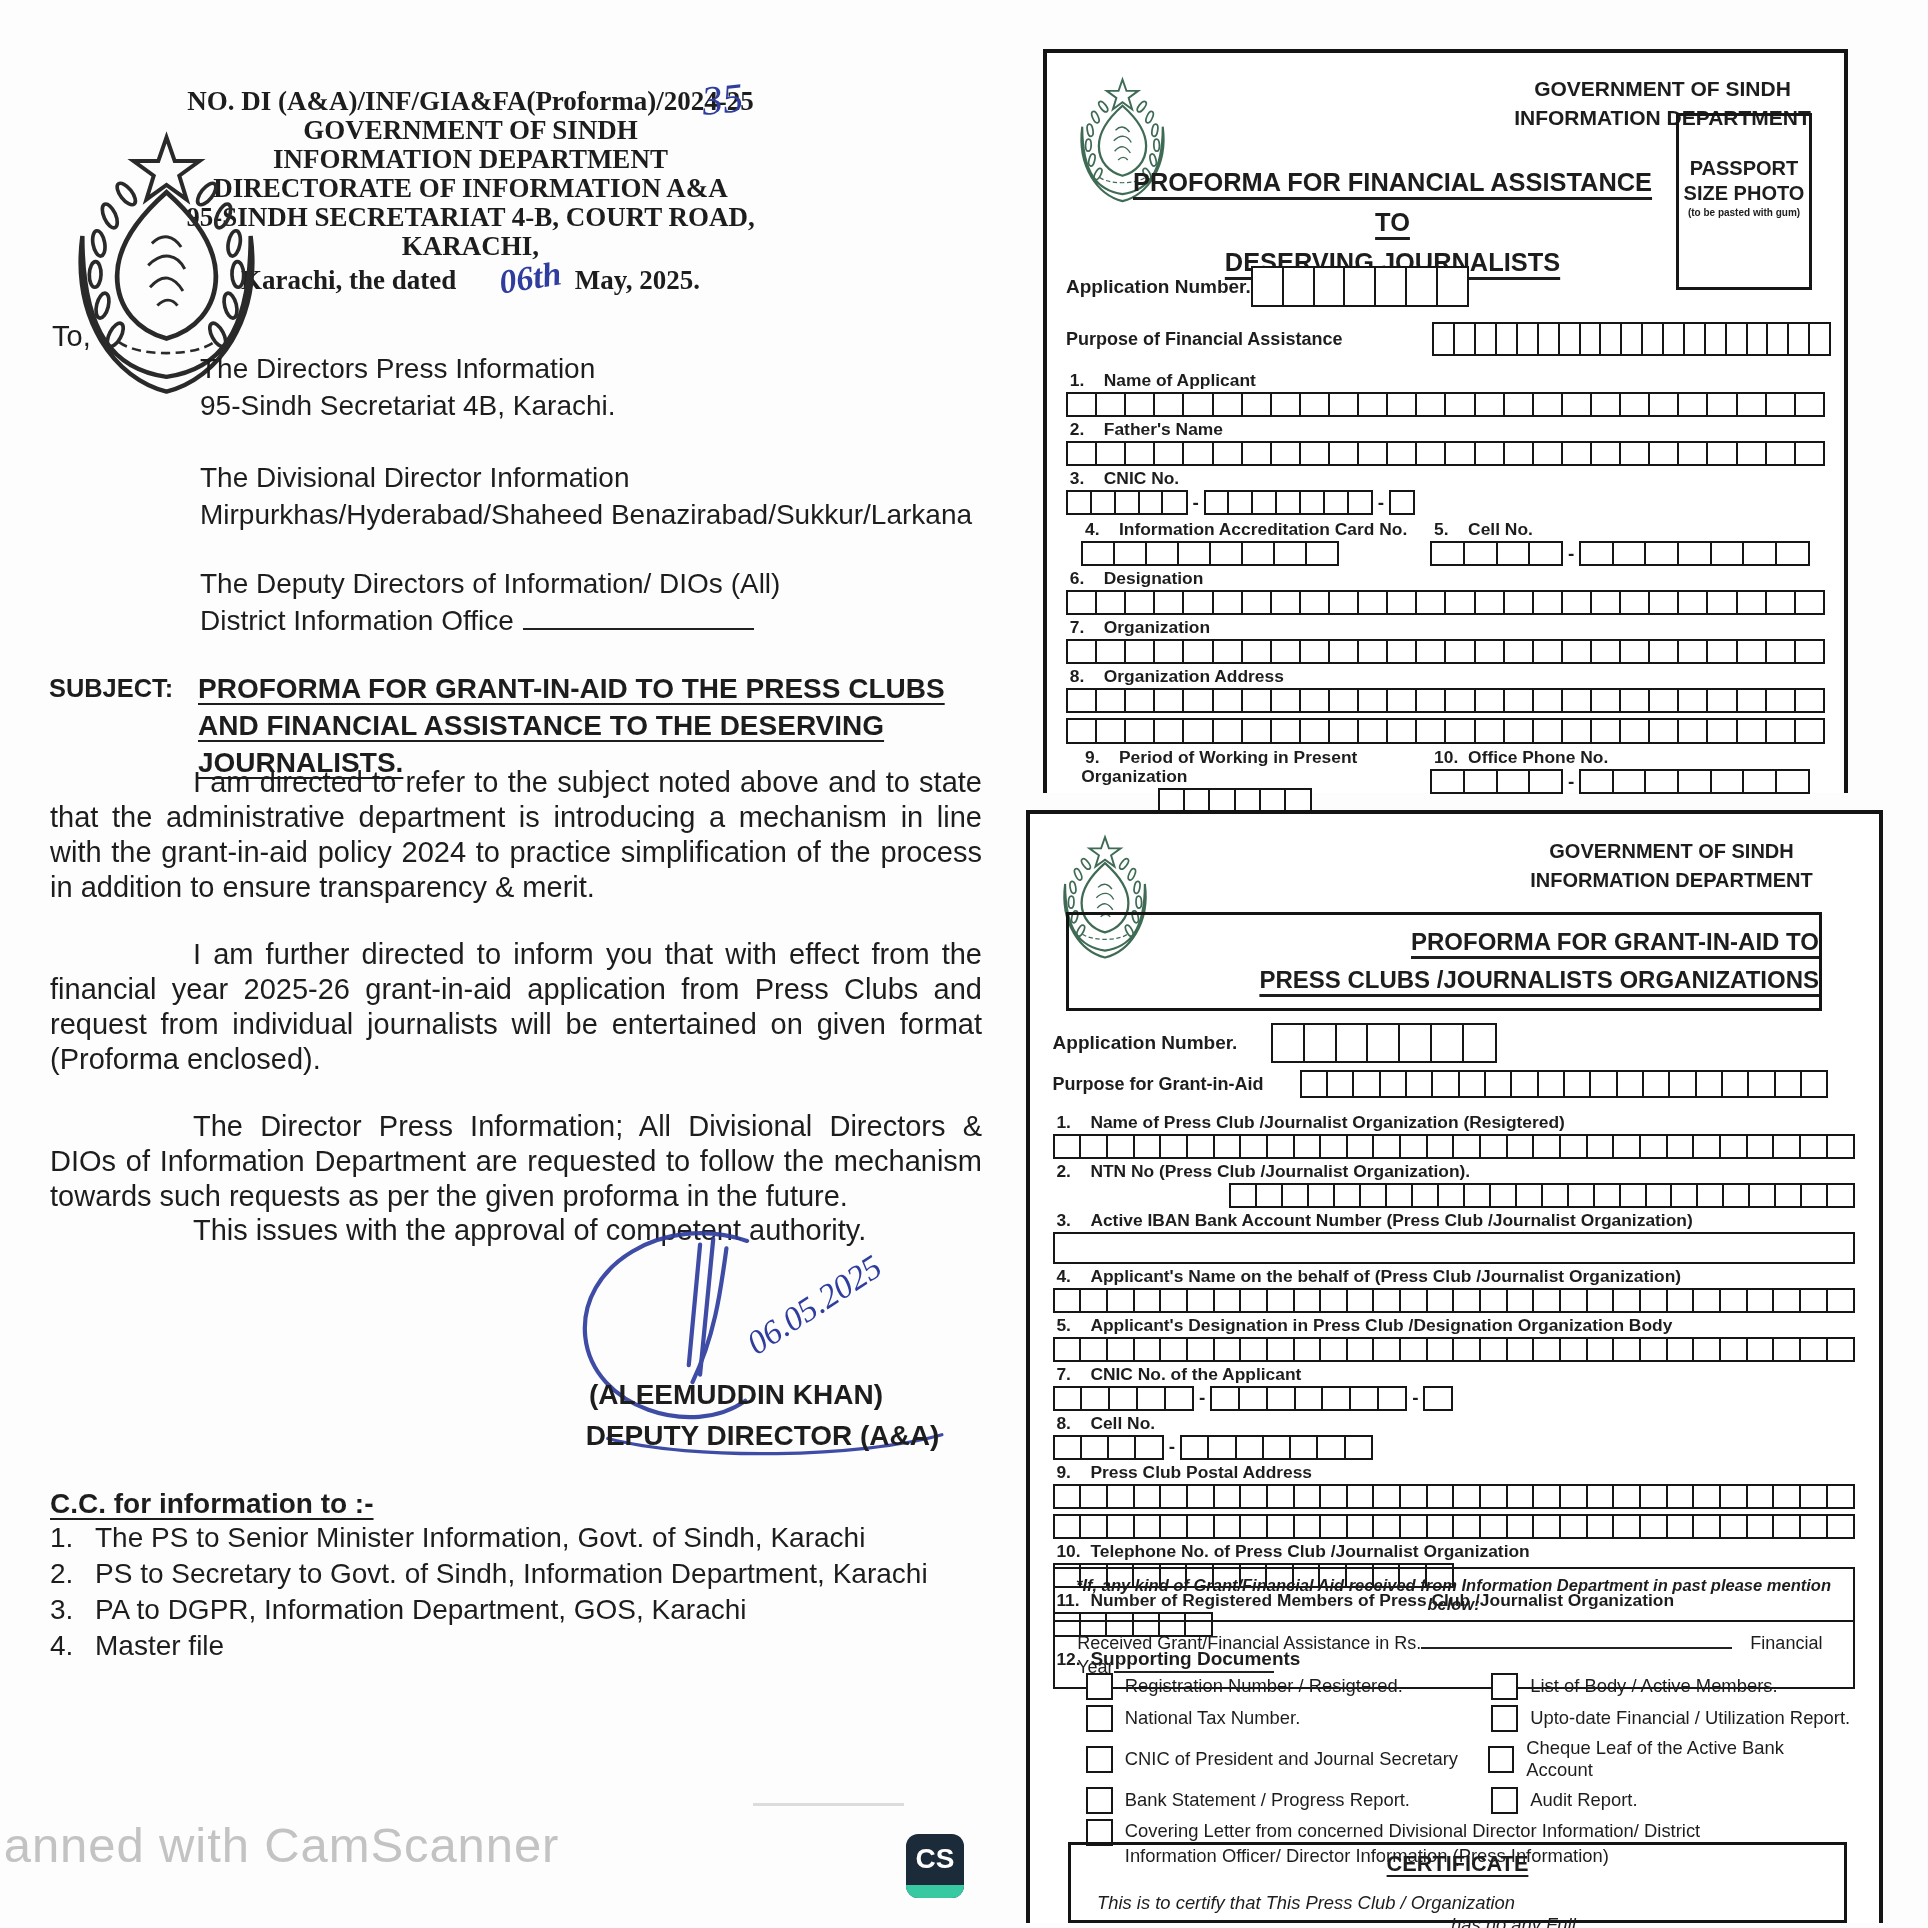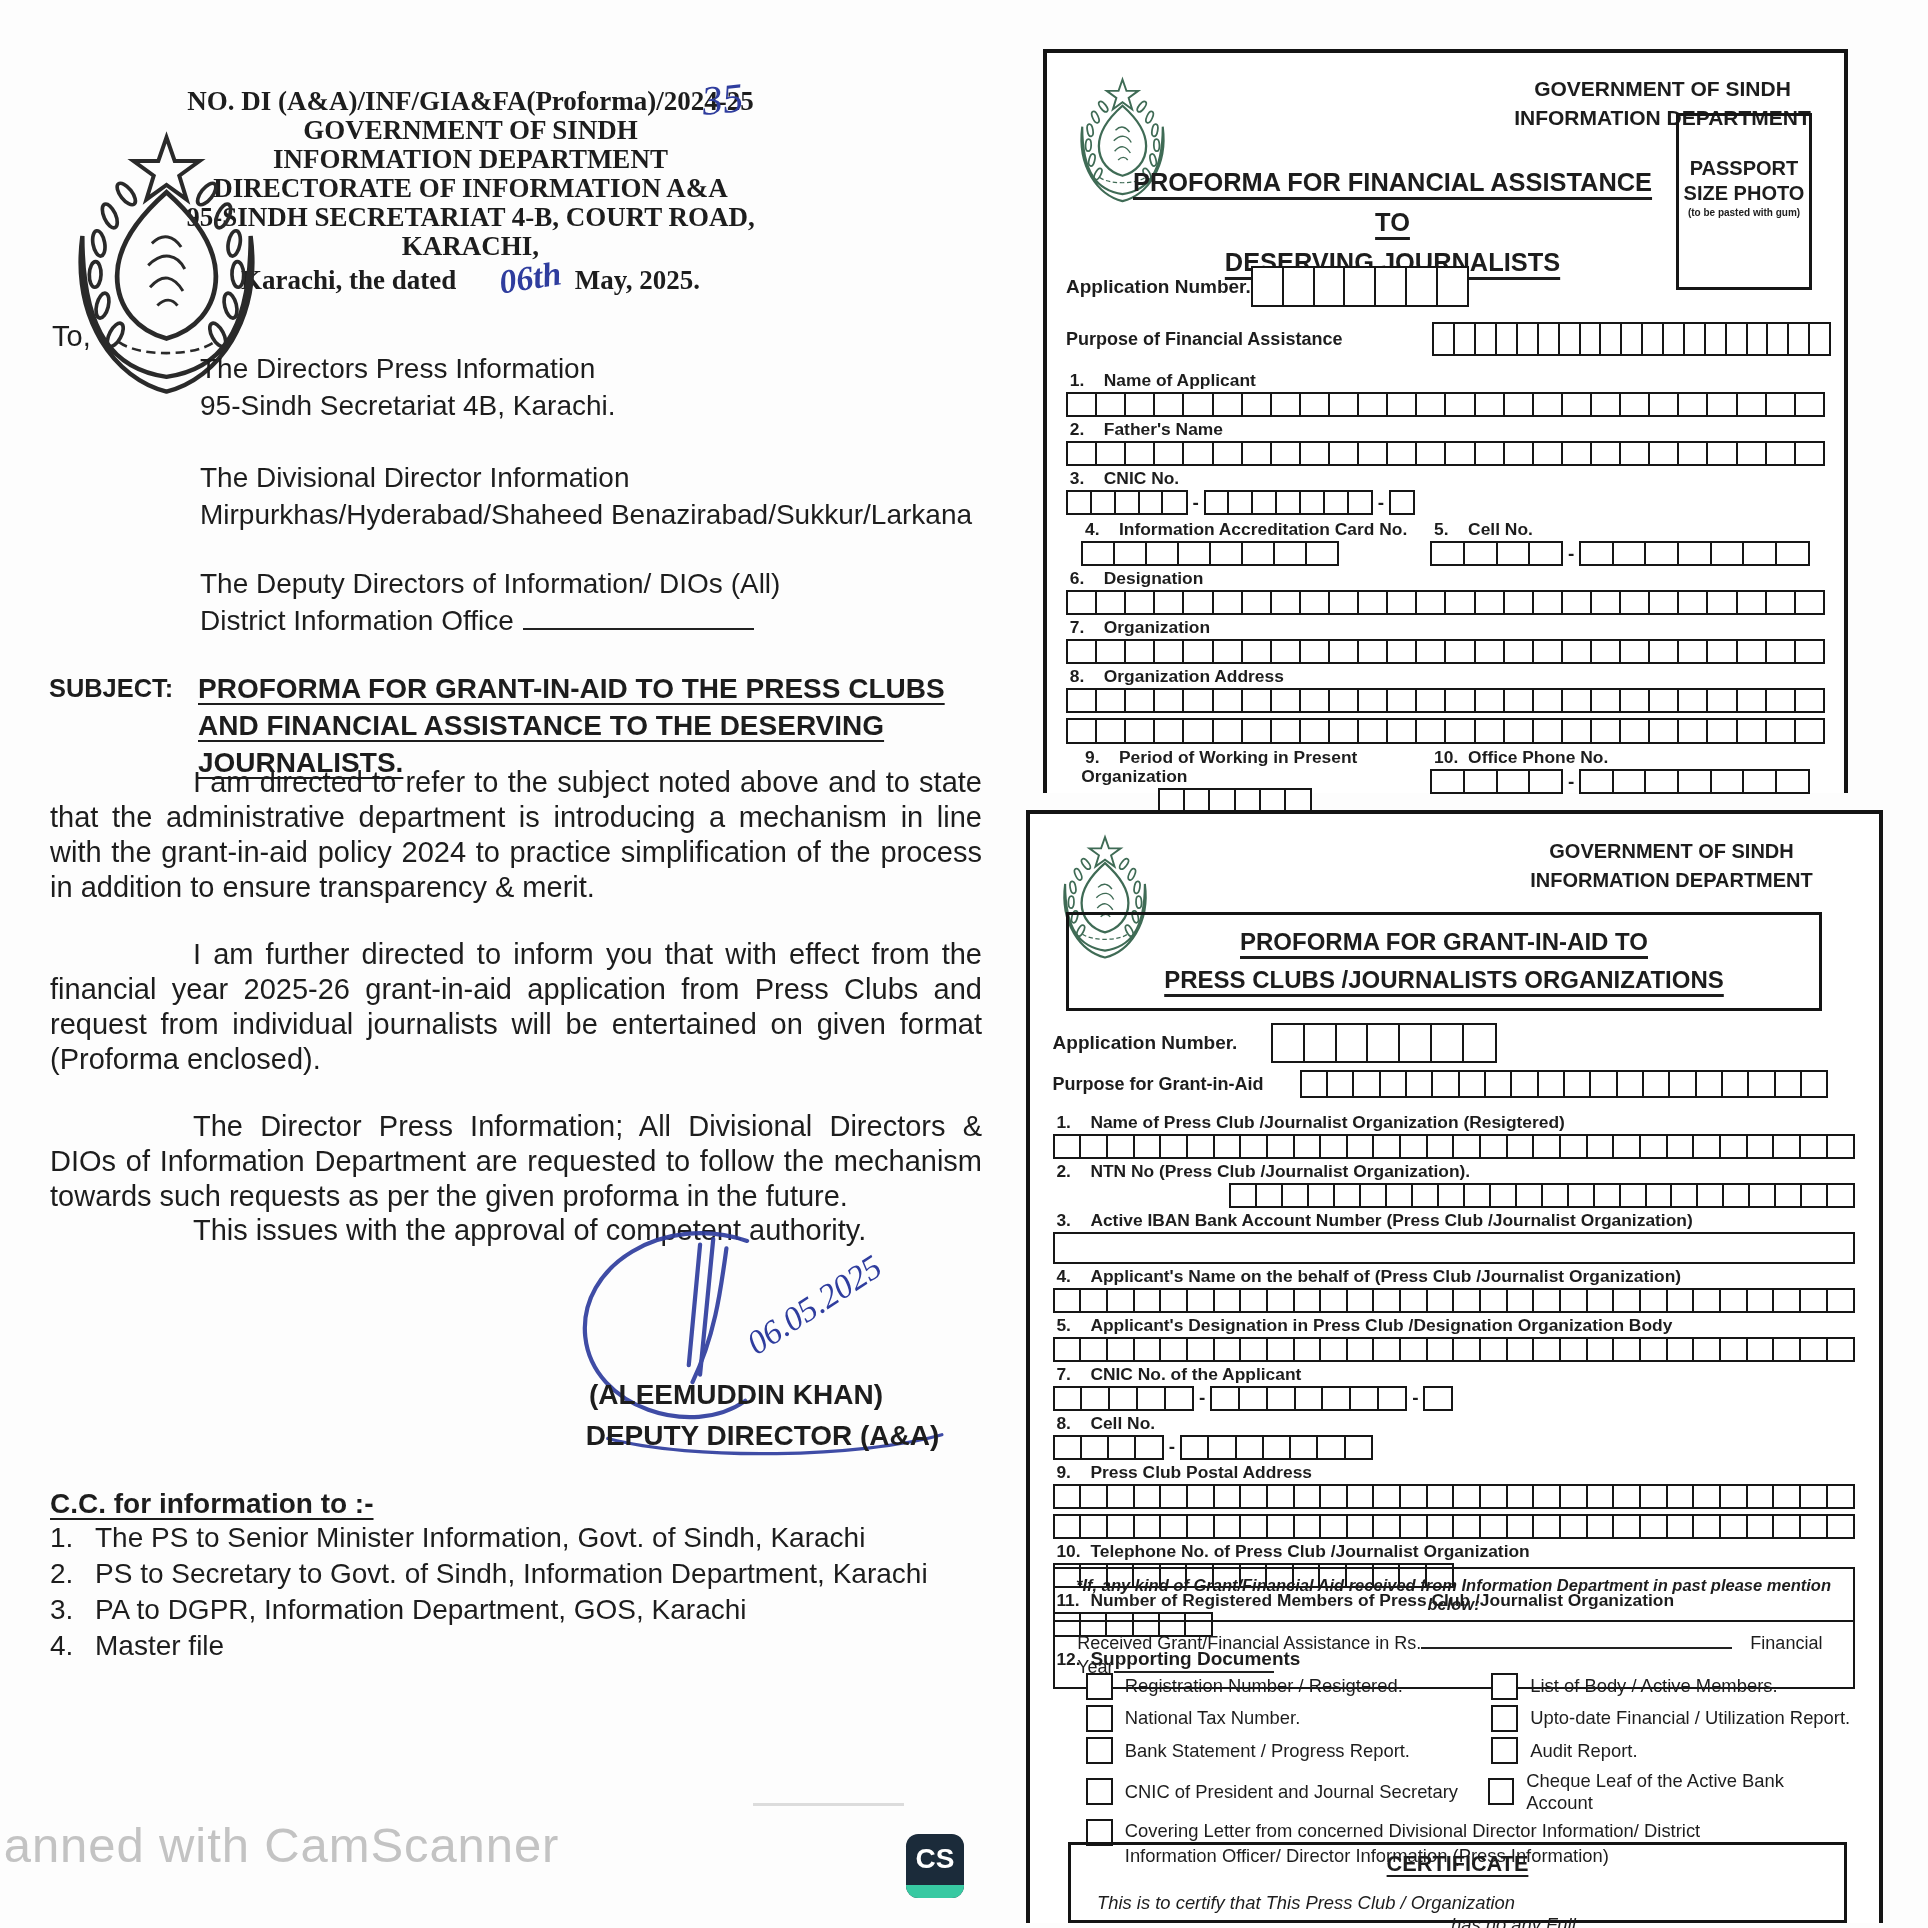--- a/index.html
+++ b/index.html
@@ -68,21 +68,21 @@
   #f1-app{position:absolute;left:19px;top:213px}
   #f1-app .boxrow{width:218px;height:41px}
   #f1-purpose{position:absolute;left:19px;top:269px}
   #f1-purpose .boxrow{width:399px;height:34px;margin-left:90px}
   #f1-fields{position:absolute;left:19px;right:19px;top:315px}
 
   
   #form2{left:1026px;top:810px;width:849px;height:1109px}
   #form2-gov{right:52px;top:22.6px;width:311px;font-size:20px}
   #form2-emblem{left:22.6px;top:11.3px;width:104px;height:149px}
-  #form2-titlebox{position:absolute;left:36px;top:98px;width:750px;border:3.8px solid #141414;text-align:center;
+  #form2-titlebox{position:absolute;left:36px;top:98px;width:750px;border:3.8px solid #141414;text-align:right;
       font-weight:bold;font-size:24px;line-height:38px;padding:7.5px 0 9.4px 0;
       text-decoration:underline;text-decoration-thickness:2.6px;text-underline-offset:5.6px}
   #f2-app{position:absolute;left:22.6px;top:209px}
   #f2-app .boxrow{width:226px;height:40px;margin-left:30px}
   #f2-purpose{position:absolute;left:22.6px;top:256px}
   #f2-purpose .boxrow{width:529px;height:28px;margin-left:30px}
   #f2-fields{position:absolute;left:22.6px;right:24.5px;top:296px}
   #f2-note{position:absolute;left:22.6px;right:24.5px;top:753px;border:2.8px solid #161616}
   #f2-note .n1{font-weight:bold;font-style:italic;font-size:16.5px;text-align:center;padding:6.6px 3.8px;border-bottom:2.4px solid #161616}
   #f2-note .n2{font-size:18px;padding:7.5px 9.4px 9.4px 22.6px}
@@ -945,35 +945,35 @@
           <div class="cbl">National Tax Number.</div>
         </div>
         <div class="cbcell">
           <div class="cb"></div>
           <div class="cbl">Upto-date Financial / Utilization Report.</div>
         </div>
       </div>
       <div class="cbgrid">
         <div class="cbcell">
           <div class="cb"></div>
+          <div class="cbl">CNIC of President and Journal Secretary</div>
+        </div>
+        <div class="cbcell">
+          <div class="cb"></div>
+          <div class="cbl">Cheque Leaf of the Active Bank Account</div>
+        </div>
+      </div>
+      <div class="cbgrid">
+        <div class="cbcell">
+          <div class="cb"></div>
           <div class="cbl">Bank Statement / Progress Report.</div>
         </div>
         <div class="cbcell">
           <div class="cb"></div>
           <div class="cbl">Audit Report.</div>
-        </div>
-      </div>
-      <div class="cbgrid">
-        <div class="cbcell">
-          <div class="cb"></div>
-          <div class="cbl">CNIC of President and Journal Secretary</div>
-        </div>
-        <div class="cbcell">
-          <div class="cb"></div>
-          <div class="cbl">Cheque Leaf of the Active Bank Account</div>
         </div>
       </div>
       <div id="cb-full">
         <div class="cb"></div>
         <div class="cbl">Covering Letter from concerned Divisional Director Information/ District Information Officer/ Director Information (Press Information)</div>
       </div>
     </div>
 
   <div id="f2-cert">
     <div class="ct">CERTIFICATE</div>

